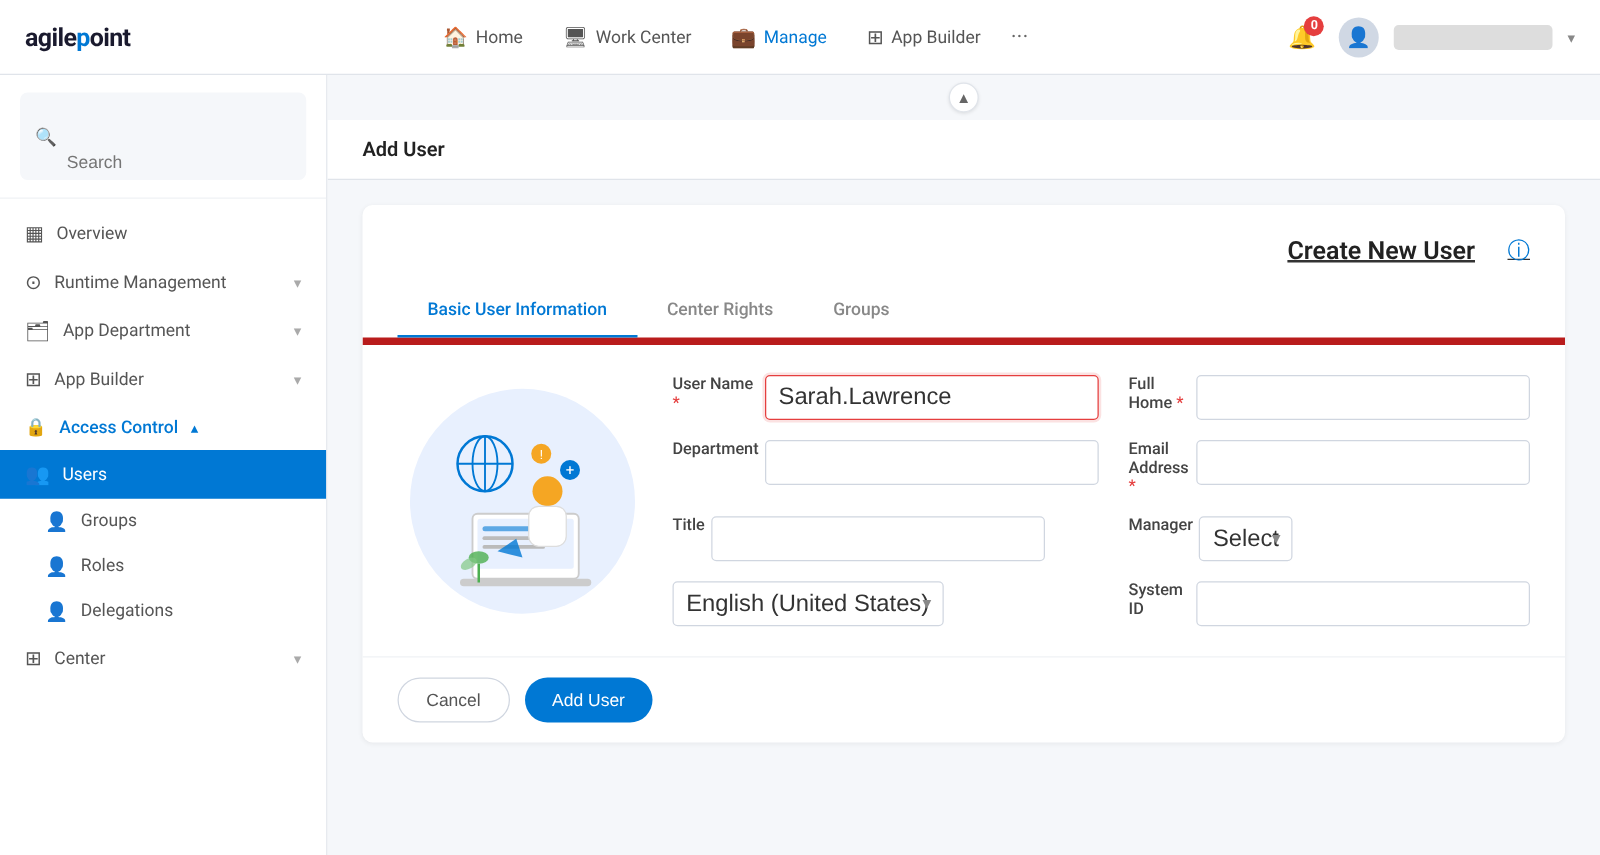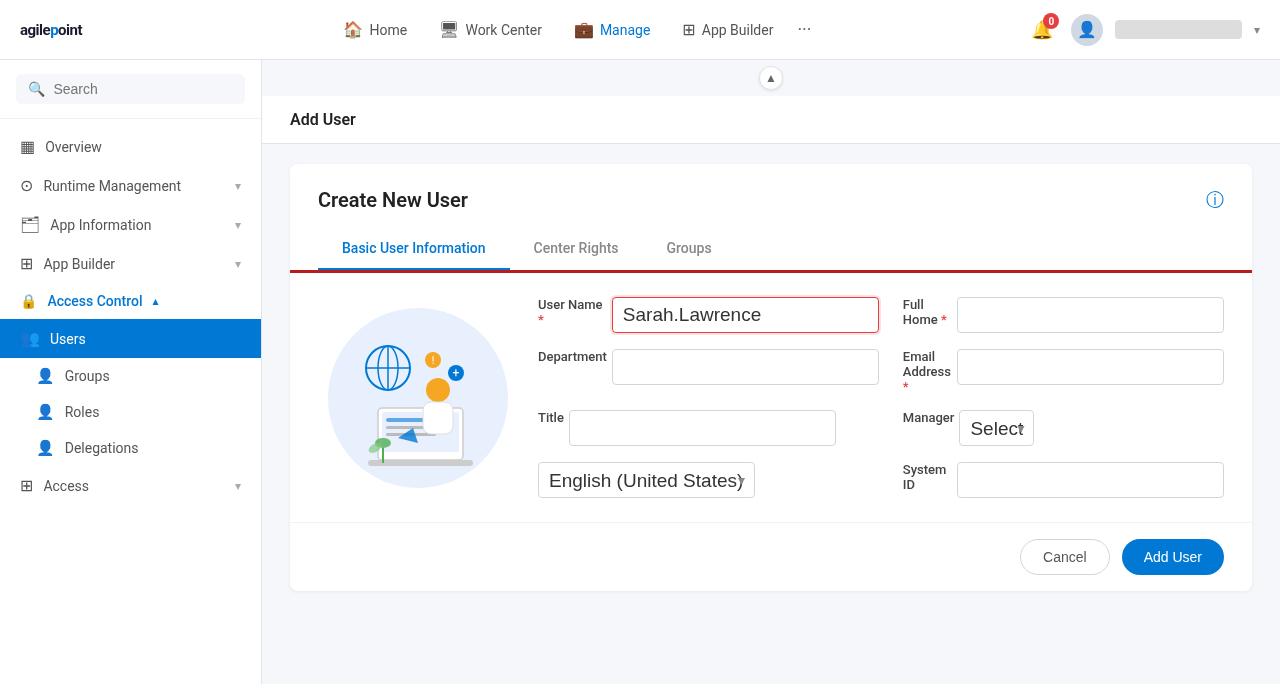--- a/index.html
+++ b/index.html
@@ -15,21 +15,21 @@
       padding: 0 20px;
       position: relative;
       z-index: 10;
     }
     .logo {
       display: flex;
       align-items: center;
       margin-right: 40px;
     }
     .logo-text {
-      font-size: 15px;
+      font-size: 20px;
       font-weight: 700;
       color: #1a1a2e;
       letter-spacing: -0.5px;
     }
     .logo-dot {
       color: #0078d4;
     }
     .nav-items {
       display: flex;
       align-items: center;
@@ -126,20 +126,21 @@
       border-radius: 6px;
       padding: 7px 12px;
     }
     .search-input-wrap input {
       border: none;
       background: transparent;
       outline: none;
       font-size: 14px;
       color: #8b5cf6;
       width: 100%;
+      margin-top: 40px;
     }
     .search-icon { color: #999; font-size: 14px; }
 
     .sidebar-nav { flex: 1; padding: 8px 0; }
     .sidebar-item {
       display: flex;
       align-items: center;
       gap: 10px;
       padding: 10px 20px;
       cursor: pointer;
@@ -221,40 +222,41 @@
     .create-user-card {
       background: #fff;
       border-radius: 8px;
       box-shadow: 0 1px 4px rgba(0,0,0,0.06);
       overflow: hidden;
     }
 
     .card-title-row {
       display: flex;
       align-items: center;
-      justify-content: space-between;
+      justify-content: flex-end;
       gap: 26px;
       padding: 24px 28px 0;
+      text-decoration: underline;
     }
     .card-title {
       font-size: 20px;
       font-weight: 600;
       color: #222;
     }
     .info-icon {
       color: #0078d4;
       font-size: 18px;
       cursor: pointer;
     }
 
     
     .tabs {
       display: flex;
       padding: 0 28px;
-      border-bottom: 3px solid #b91c1c;
+      border-bottom: 6px solid #b91c1c;
       margin-top: 16px;
     }
     .tab {
       padding: 12px 24px;
       cursor: pointer;
       color: #888;
       font-size: 14px;
       font-weight: 500;
       border-bottom: 2px solid transparent;
       transition: all 0.15s;
@@ -333,21 +335,20 @@
       right: 10px;
       top: 50%;
       transform: translateY(-50%);
       color: #888;
       pointer-events: none;
     }
 
     
     .card-footer {
       display: flex;
-      justify-content: flex-end;
       gap: 12px;
       padding: 16px 28px;
       border-top: 1px solid #f0f2f5;
     }
     .btn-cancel {
       padding: 9px 22px;
       border: 1px solid #d0d6e0;
       border-radius: 20px;
       background: #fff;
       color: #555;
@@ -429,21 +430,21 @@
       </div>
 
       <div class="sidebar-item">
         <span class="item-icon">⊙</span>
         <span class="item-label">Runtime Management</span>
         <span class="chevron">▾</span>
       </div>
 
       <div class="sidebar-item">
         <span class="item-icon">🗂</span>
-        <span class="item-label">App Information</span>
+        <span class="item-label">App Department</span>
         <span class="chevron">▾</span>
       </div>
 
       <div class="sidebar-item">
         <span class="item-icon">⊞</span>
         <span class="item-label">App Builder</span>
         <span class="chevron">▾</span>
       </div>
 
       <div class="sidebar-section-header">
@@ -467,21 +468,21 @@
         <span class="item-label">Roles</span>
       </div>
 
       <div class="sidebar-sub-item">
         <span class="item-icon">👤</span>
         <span class="item-label">Delegations</span>
       </div>
 
       <div class="sidebar-item">
         <span class="item-icon">⊞</span>
-        <span class="item-label">Access</span>
+        <span class="item-label">Center</span>
         <span class="chevron">▾</span>
       </div>
     </nav>
   </aside>
 
   <main class="content-area">
 
     <div class="top-collapse">
       <div class="top-collapse-btn">▲</div>
     </div>

